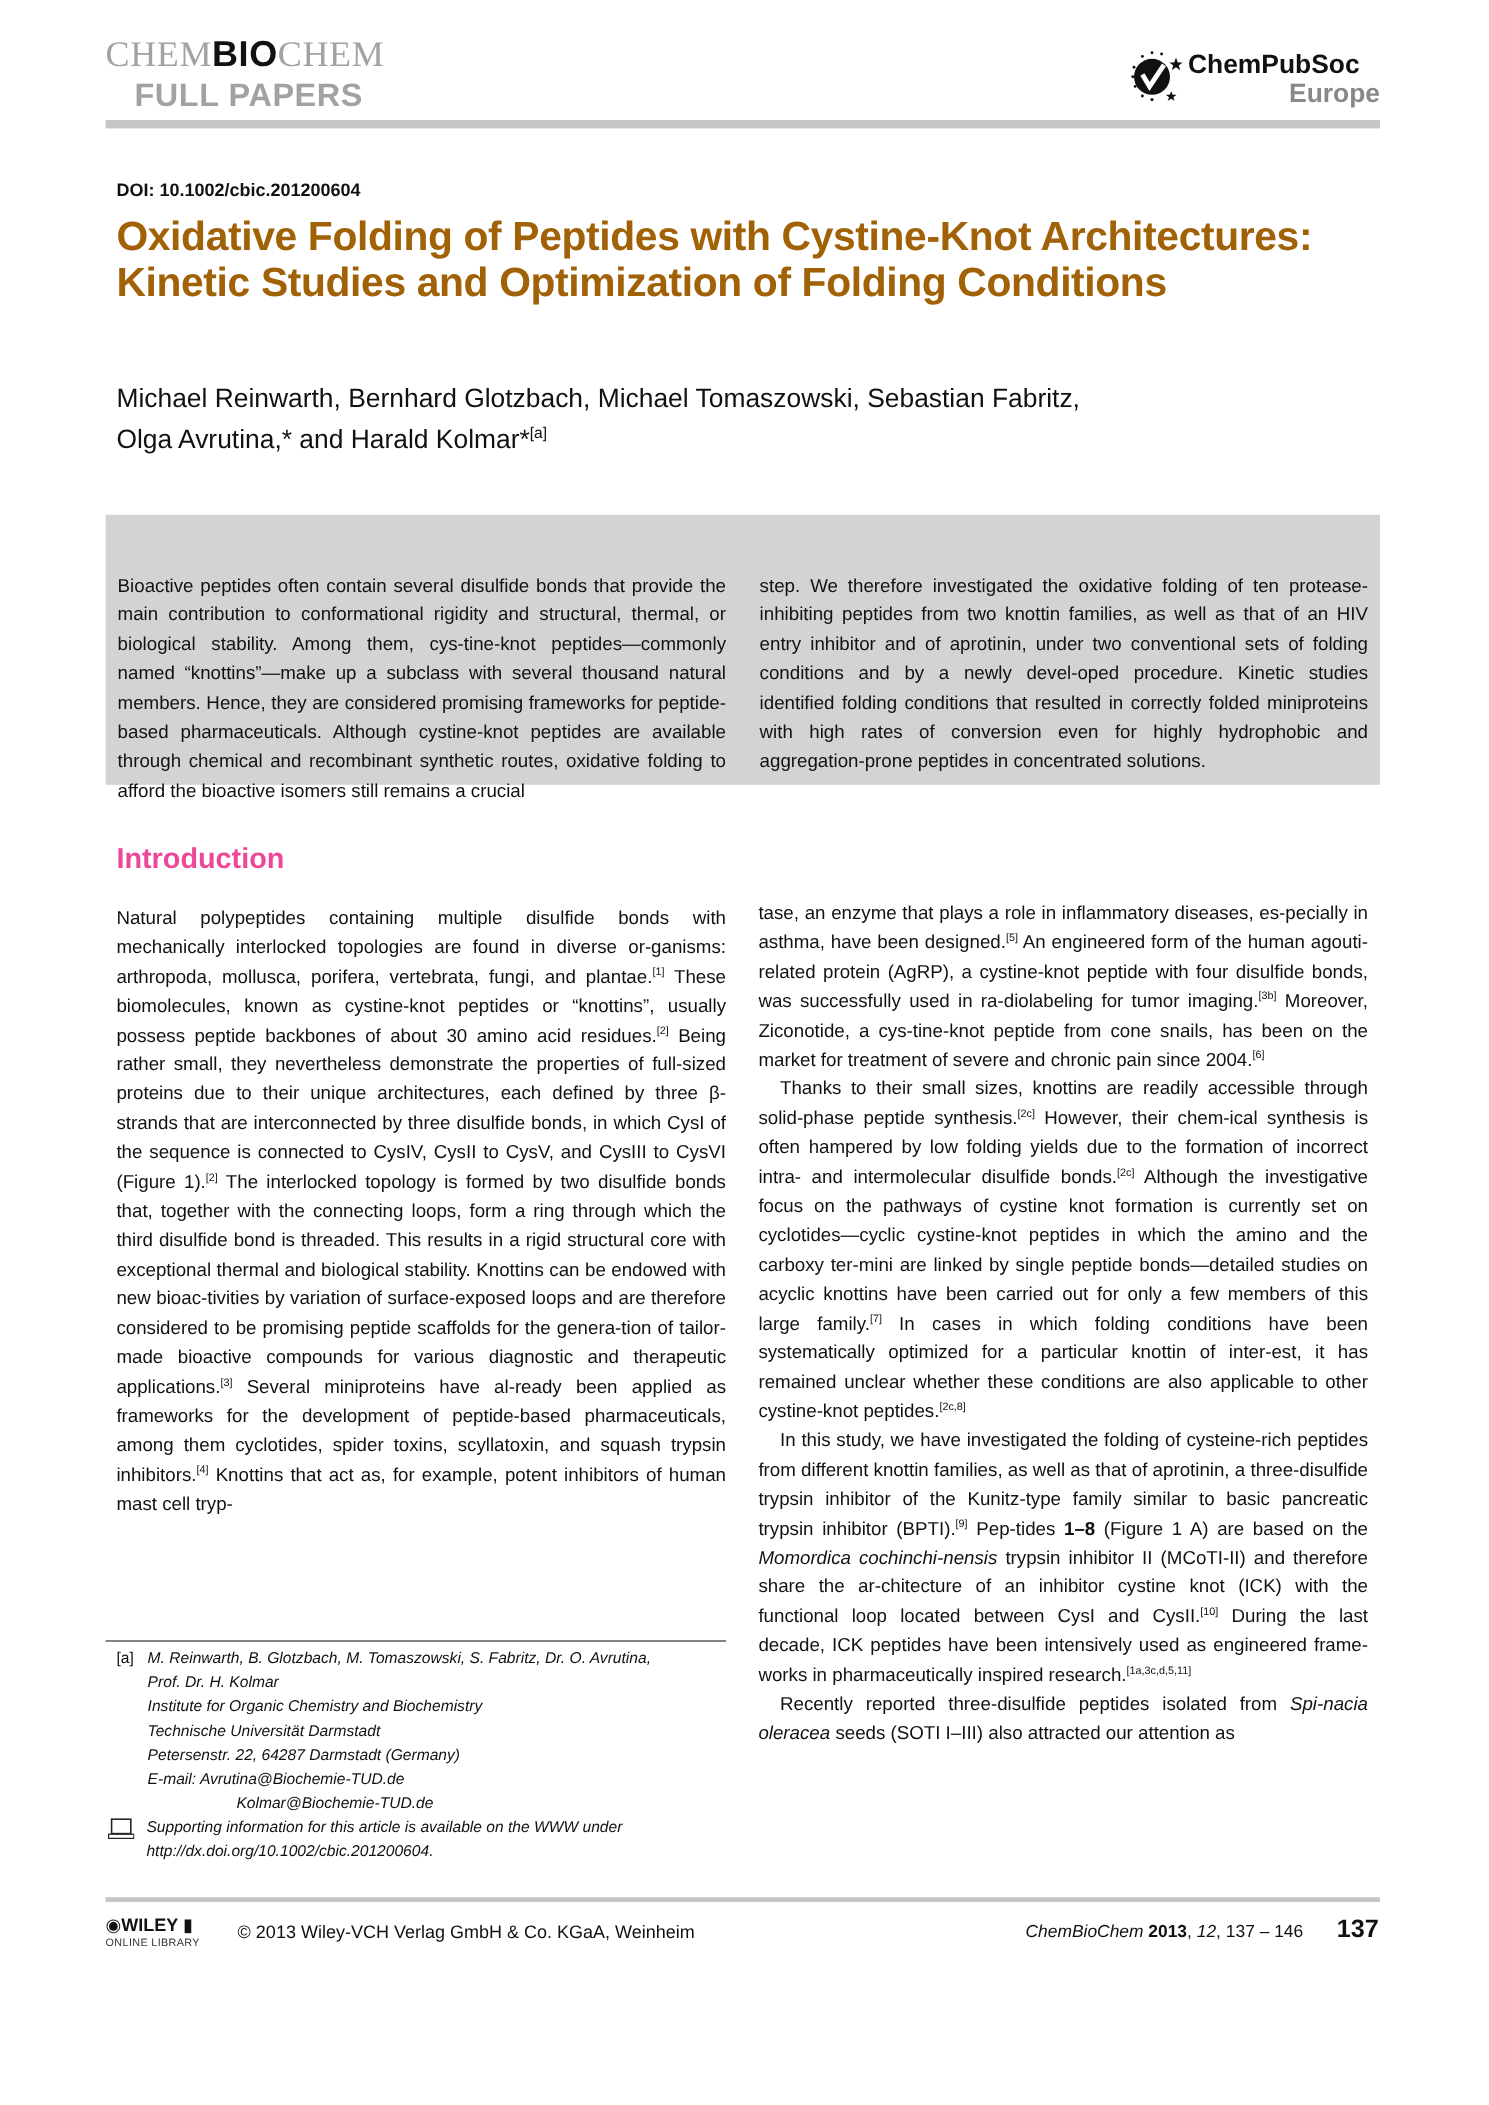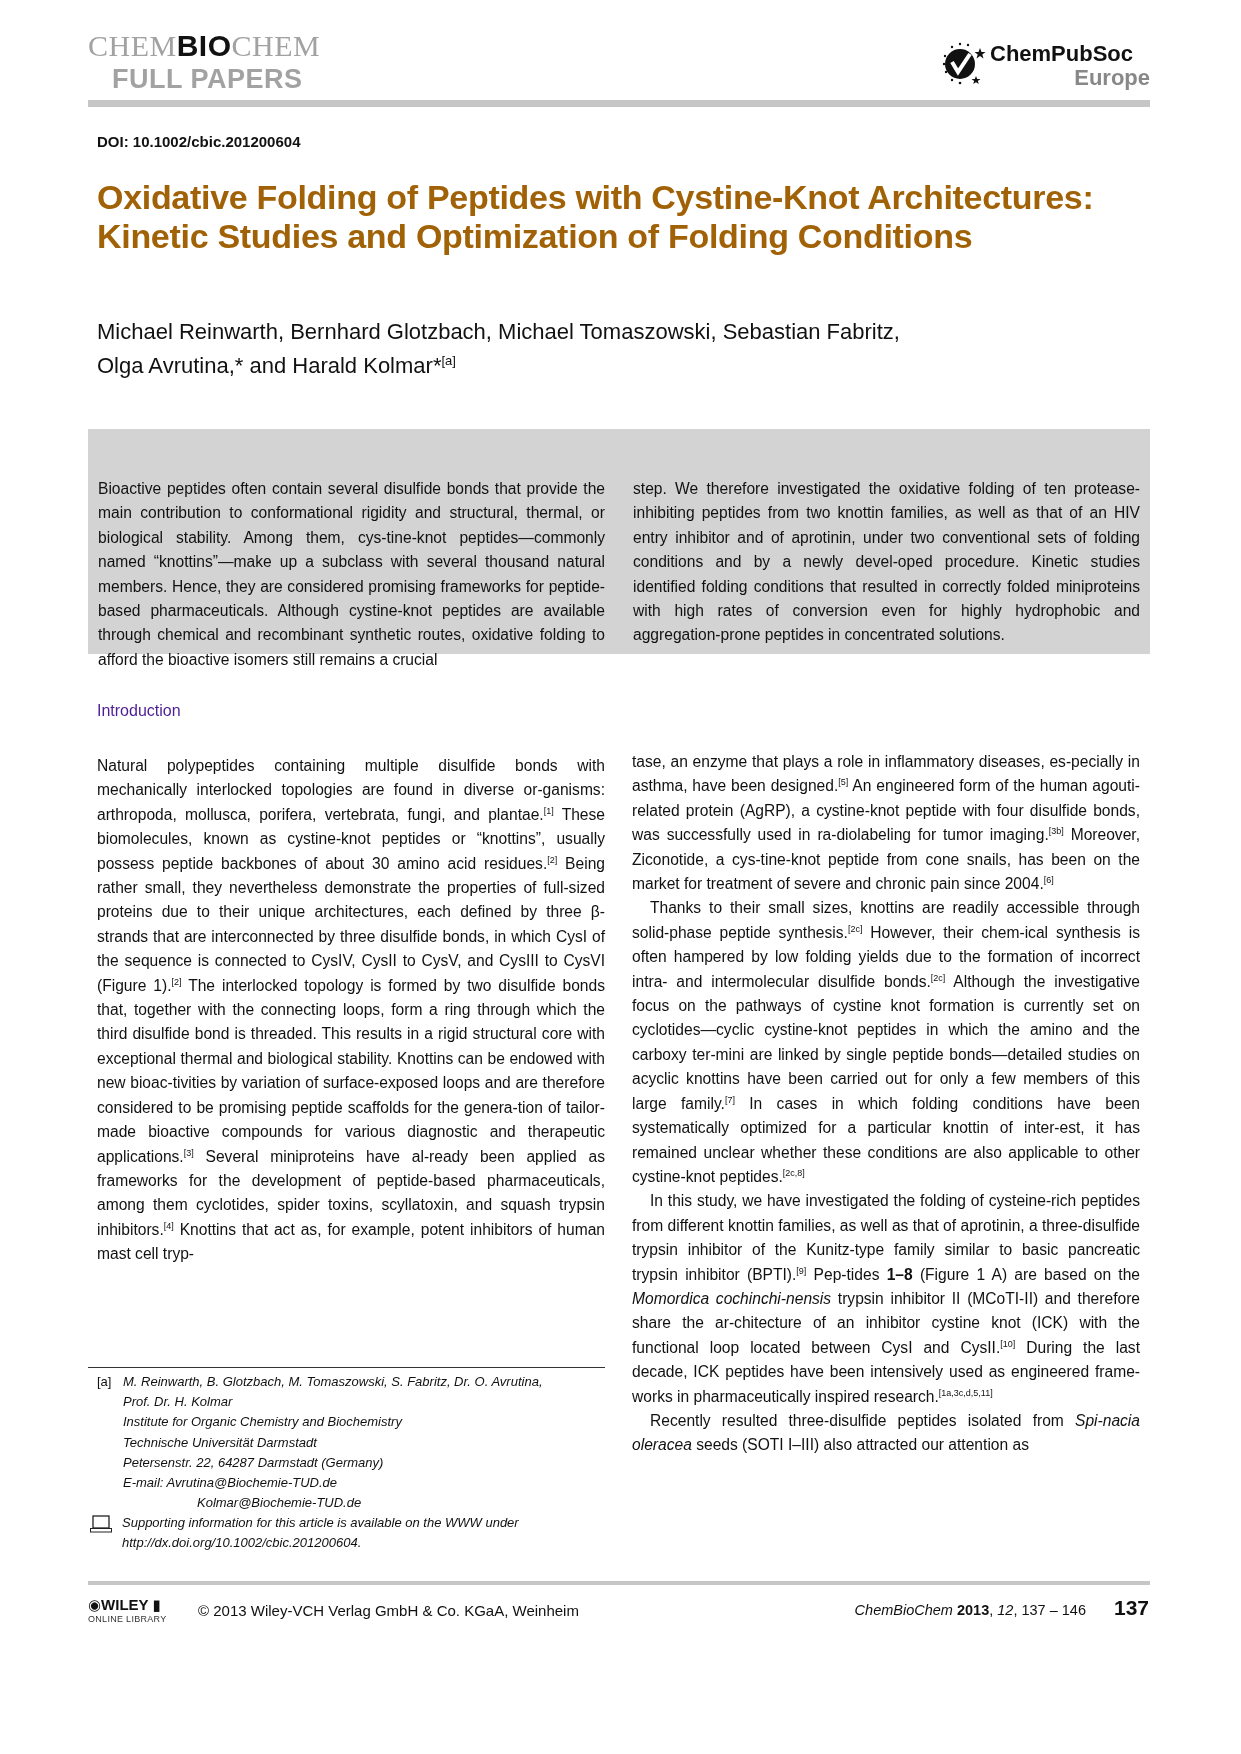--- a/index.html
+++ b/index.html
@@ -11,34 +11,34 @@
     .header-journal .bio { font-family: "Liberation Sans", "DejaVu Sans", sans-serif; font-weight: bold; color: #111; }
     .header-section { position: absolute; left: 88px; top: 64px; font-family: "Liberation Sans", "DejaVu Sans", sans-serif;
                       font-weight: bold; font-size: 27px; color: #a2a2a2; letter-spacing: 0.5px; line-height: 30px; margin-left: 24px; }
     .header-rule { position: absolute; left: 88px; top: 100px; width: 1062px; height: 7px; background: #c6c6c6; }
 
     .publisher { position: absolute; left: 940px; top: 38px; width: 210px; height: 55px; }
     .publisher-logo { position: absolute; left: 0; top: 2px; width: 48px; height: 48px; }
     .publisher-name { position: absolute; left: 50px; top: 4px; font-weight: bold; font-size: 22px; color: #111; line-height: 24px; white-space: nowrap; }
     .publisher-sub { position: absolute; right: 0; top: 28px; font-weight: bold; font-size: 22px; color: #888; line-height: 24px; }
 
-    .doi { position: absolute; left: 97px; top: 133px; font-size: 15px; font-weight: bold; color: #111; }
+    .doi { position: absolute; left: 97px; top: 150px; font-size: 15px; font-weight: bold; color: #111; }
 
     .title { position: absolute; left: 97px; top: 178px; width: 1060px; font-size: 34px; font-weight: bold;
              line-height: 39px; color: #a16207; letter-spacing: -0.3px; }
     .authors { position: absolute; left: 97px; top: 317px; width: 1000px; font-size: 22px; line-height: 29px; color: #111; }
     .authors sup { font-size: 13px; }
 
     .abstract { position: absolute; left: 88px; top: 429px; width: 1062px; height: 225px; background: #d3d3d3; }
     .abstract-col { position: absolute; top: 4px; width: 507px; font-size: 15.6px; line-height: 24.4px; text-align: justify;
                     color: #111; margin-top: 44px; }
     .abstract-col.left { left: 10px; }
     .abstract-col.right { left: 545px; }
 
-    .section-heading { position: absolute; left: 97px; top: 702px; font-size: 16px; font-weight: normal; color: #4c1d95; }
+    .section-heading { position: absolute; left: 97px; top: 702px; font-size: 24px; font-weight: bold; color: #ec4899; }
 
     .col { position: absolute; width: 508px; font-size: 15.6px; line-height: 24.4px; text-align: justify; color: #111; }
     .col.left { left: 97px; top: 754px; }
     .col.right { left: 632px; top: 750px; }
     .col p { margin: 0; }
     .col p.indent { text-indent: 18px; }
     .col sup { font-size: 9px; line-height: 0; }
     .col b { font-weight: bold; }
 
     .footnote-rule { position: absolute; left: 88px; top: 1367px; width: 517px; height: 1px; background: #333; }
@@ -100,21 +100,21 @@
 <div class="section-heading">Introduction</div>
 
 <div class="col left">
   <p><span>Natural polypeptides containing multiple disulfide bonds with mechanically interlocked topologies are found in diverse or-ganisms: arthropoda, mollusca, porifera, vertebrata, fungi, and plantae.</span><sup>[1]</sup><span> These biomolecules, known as cystine-knot peptides or “knottins”, usually possess peptide backbones of about 30 amino acid residues.</span><sup>[2]</sup><span> Being rather small, they nevertheless demonstrate the properties of full-sized proteins due to their unique architectures, each defined by three β-strands that are interconnected by three disulfide bonds, in which CysI of the sequence is connected to CysIV, CysII to CysV, and CysIII to CysVI (Figure 1).</span><sup>[2]</sup><span> The interlocked topology is formed by two disulfide bonds that, together with the connecting loops, form a ring through which the third disulfide bond is threaded. This results in a rigid structural core with exceptional thermal and biological stability. Knottins can be endowed with new bioac-tivities by variation of surface-exposed loops and are therefore considered to be promising peptide scaffolds for the genera-tion of tailor-made bioactive compounds for various diagnostic and therapeutic applications.</span><sup>[3]</sup><span> Several miniproteins have al-ready been applied as frameworks for the development of peptide-based pharmaceuticals, among them cyclotides, spider toxins, scyllatoxin, and squash trypsin inhibitors.</span><sup>[4]</sup><span> Knottins that act as, for example, potent inhibitors of human mast cell tryp-</span></p>
 </div>
 
 <div class="col right">
   <p><span>tase, an enzyme that plays a role in inflammatory diseases, es-pecially in asthma, have been designed.</span><sup>[5]</sup><span> An engineered form of the human agouti-related protein (AgRP), a cystine-knot peptide with four disulfide bonds, was successfully used in ra-diolabeling for tumor imaging.</span><sup>[3b]</sup><span> Moreover, Ziconotide, a cys-tine-knot peptide from cone snails, has been on the market for treatment of severe and chronic pain since 2004.</span><sup>[6]</sup></p>
   <p class="indent"><span>Thanks to their small sizes, knottins are readily accessible through solid-phase peptide synthesis.</span><sup>[2c]</sup><span> However, their chem-ical synthesis is often hampered by low folding yields due to the formation of incorrect intra- and intermolecular disulfide bonds.</span><sup>[2c]</sup><span> Although the investigative focus on the pathways of cystine knot formation is currently set on cyclotides—cyclic cystine-knot peptides in which the amino and the carboxy ter-mini are linked by single peptide bonds—detailed studies on acyclic knottins have been carried out for only a few members of this large family.</span><sup>[7]</sup><span> In cases in which folding conditions have been systematically optimized for a particular knottin of inter-est, it has remained unclear whether these conditions are also applicable to other cystine-knot peptides.</span><sup>[2c,8]</sup></p>
   <p class="indent"><span>In this study, we have investigated the folding of cysteine-rich peptides from different knottin families, as well as that of aprotinin, a three-disulfide trypsin inhibitor of the Kunitz-type family similar to basic pancreatic trypsin inhibitor (BPTI).</span><sup>[9]</sup><span> Pep-tides </span><b>1–8</b><span> (Figure 1 A) are based on the </span><i>Momordica cochinchi-nensis</i><span> trypsin inhibitor II (MCoTI-II) and therefore share the ar-chitecture of an inhibitor cystine knot (ICK) with the functional loop located between CysI and CysII.</span><sup>[10]</sup><span> During the last decade, ICK peptides have been intensively used as engineered frame-works in pharmaceutically inspired research.</span><sup>[1a,3c,d,5,11]</sup></p>
-  <p class="indent"><span>Recently resulted three-disulfide peptides isolated from </span><i>Spi-nacia oleracea</i><span> seeds (SOTI I–III) also attracted our attention as</span></p>
+  <p class="indent"><span>Recently reported three-disulfide peptides isolated from </span><i>Spi-nacia oleracea</i><span> seeds (SOTI I–III) also attracted our attention as</span></p>
 </div>
 
 <div class="footnote-rule"></div>
 <div class="footnotes">
   <span class="label">[a]</span>
   <div class="body">
     <div>M. Reinwarth, B. Glotzbach, M. Tomaszowski, S. Fabritz, Dr. O. Avrutina,</div>
     <div>Prof. Dr. H. Kolmar</div>
     <div>Institute for Organic Chemistry and Biochemistry</div>
     <div>Technische Universität Darmstadt</div>

